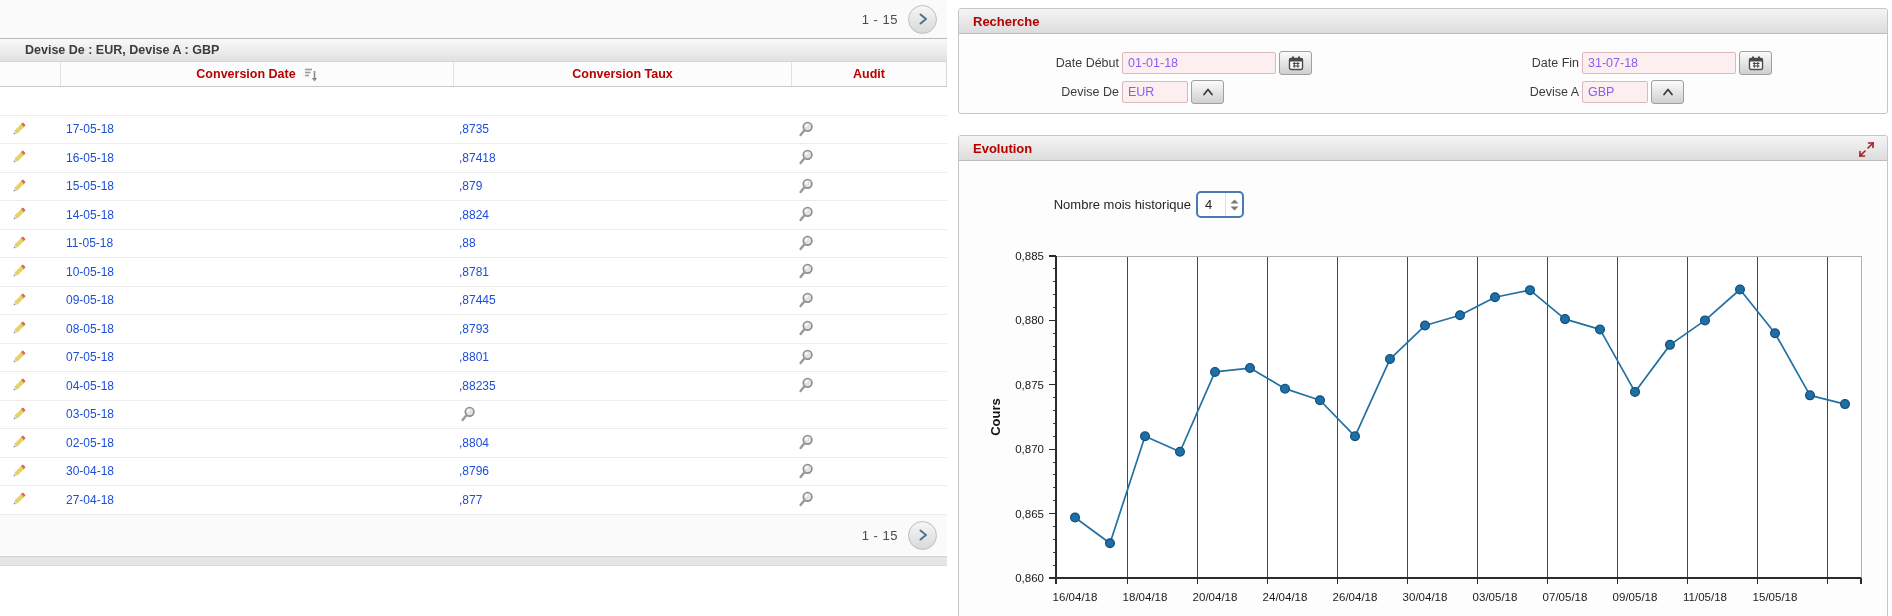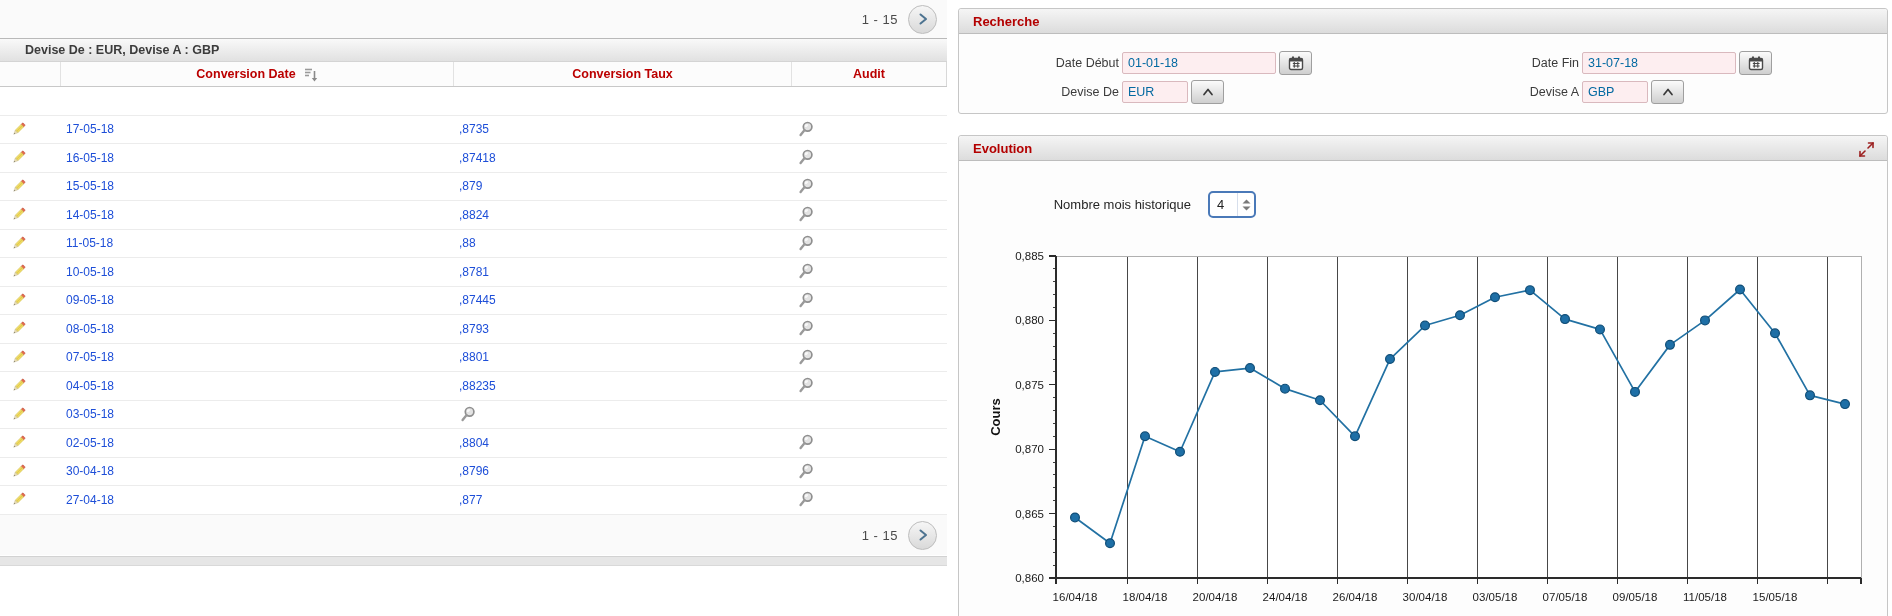--- a/index.html
+++ b/index.html
@@ -30,26 +30,26 @@
   .footer-strip{position:absolute;left:0;top:556px;width:947px;height:10px;background:#e6e6e6;border-top:1px solid #d2d2d2;border-bottom:1px solid #d9d9d9;box-sizing:border-box;}
   .iconbtn{cursor:pointer;display:inline-flex;align-items:center;justify-content:center;background:none;border:none;padding:0;}
   
   .panel{position:absolute;left:958px;width:930px;box-sizing:border-box;background:#fdfdfd;border:1px solid #c6c6c6;border-radius:3px;}
   .panel-header{position:relative;height:25px;box-sizing:border-box;background:linear-gradient(#f5f5f5,#dcdcdc);border-bottom:1px solid #bdbdbd;border-radius:3px 3px 0 0;display:flex;align-items:center;padding-left:14px;}
   .panel-title{font-size:13px;font-weight:bold;color:#b30000;}
   .panel.recherche{top:8px;height:106px;}
   .panel.evolution{top:135px;height:560px;}
   .field-row{position:absolute;display:flex;align-items:center;gap:3px;}
   .field-label{font-size:12.5px;color:#3b3b3b;text-align:right;width:110px;flex:none;}
-  .field-input{height:22px;box-sizing:border-box;border:1px solid #d9b9be;background:#fdeef0;border-radius:2px;display:flex;align-items:center;padding-left:5px;font-size:12.5px;color:#0369a1;}
+  .field-input{height:22px;box-sizing:border-box;border:1px solid #d9b9be;background:#fdeef0;border-radius:2px;display:flex;align-items:center;padding-left:5px;font-size:12.5px;color:#8b5cf6;}
   .w-date{width:154px;}
   .w-dev{width:66px;}
   .sq-btn{width:33px;height:24px;box-sizing:border-box;border:1px solid #9f9f9f;border-radius:3px;background:linear-gradient(#fbfbfb,#cfcfcf);display:flex;align-items:center;justify-content:center;cursor:pointer;}
   .expand-btn{position:absolute;right:12px;top:4px;width:18px;height:18px;}
-  .histo-row{position:absolute;left:81px;top:55px;display:flex;align-items:center;gap:17px;}
+  .histo-row{position:absolute;left:81px;top:55px;display:flex;align-items:center;gap:5px;}
   .histo-label{font-size:13px;color:#262626;width:151px;text-align:right;}
   .spinner{width:48px;height:27px;box-sizing:border-box;border:2px solid #4a79b8;border-radius:5px;background:#fff;display:flex;align-items:center;}
   .spinner-value{flex:1;padding-left:7px;font-size:13px;color:#222;}
   .spinner-arrows{width:16px;height:100%;border-left:1px solid #d7dfec;display:flex;flex-direction:column;align-items:center;justify-content:center;gap:2px;cursor:pointer;}
   .chart-wrap{position:absolute;left:27px;top:113px;width:885px;height:366px;}
   svg text{font-family:"Liberation Sans", sans-serif;}
 </style>
 </head>
 <body>
 

